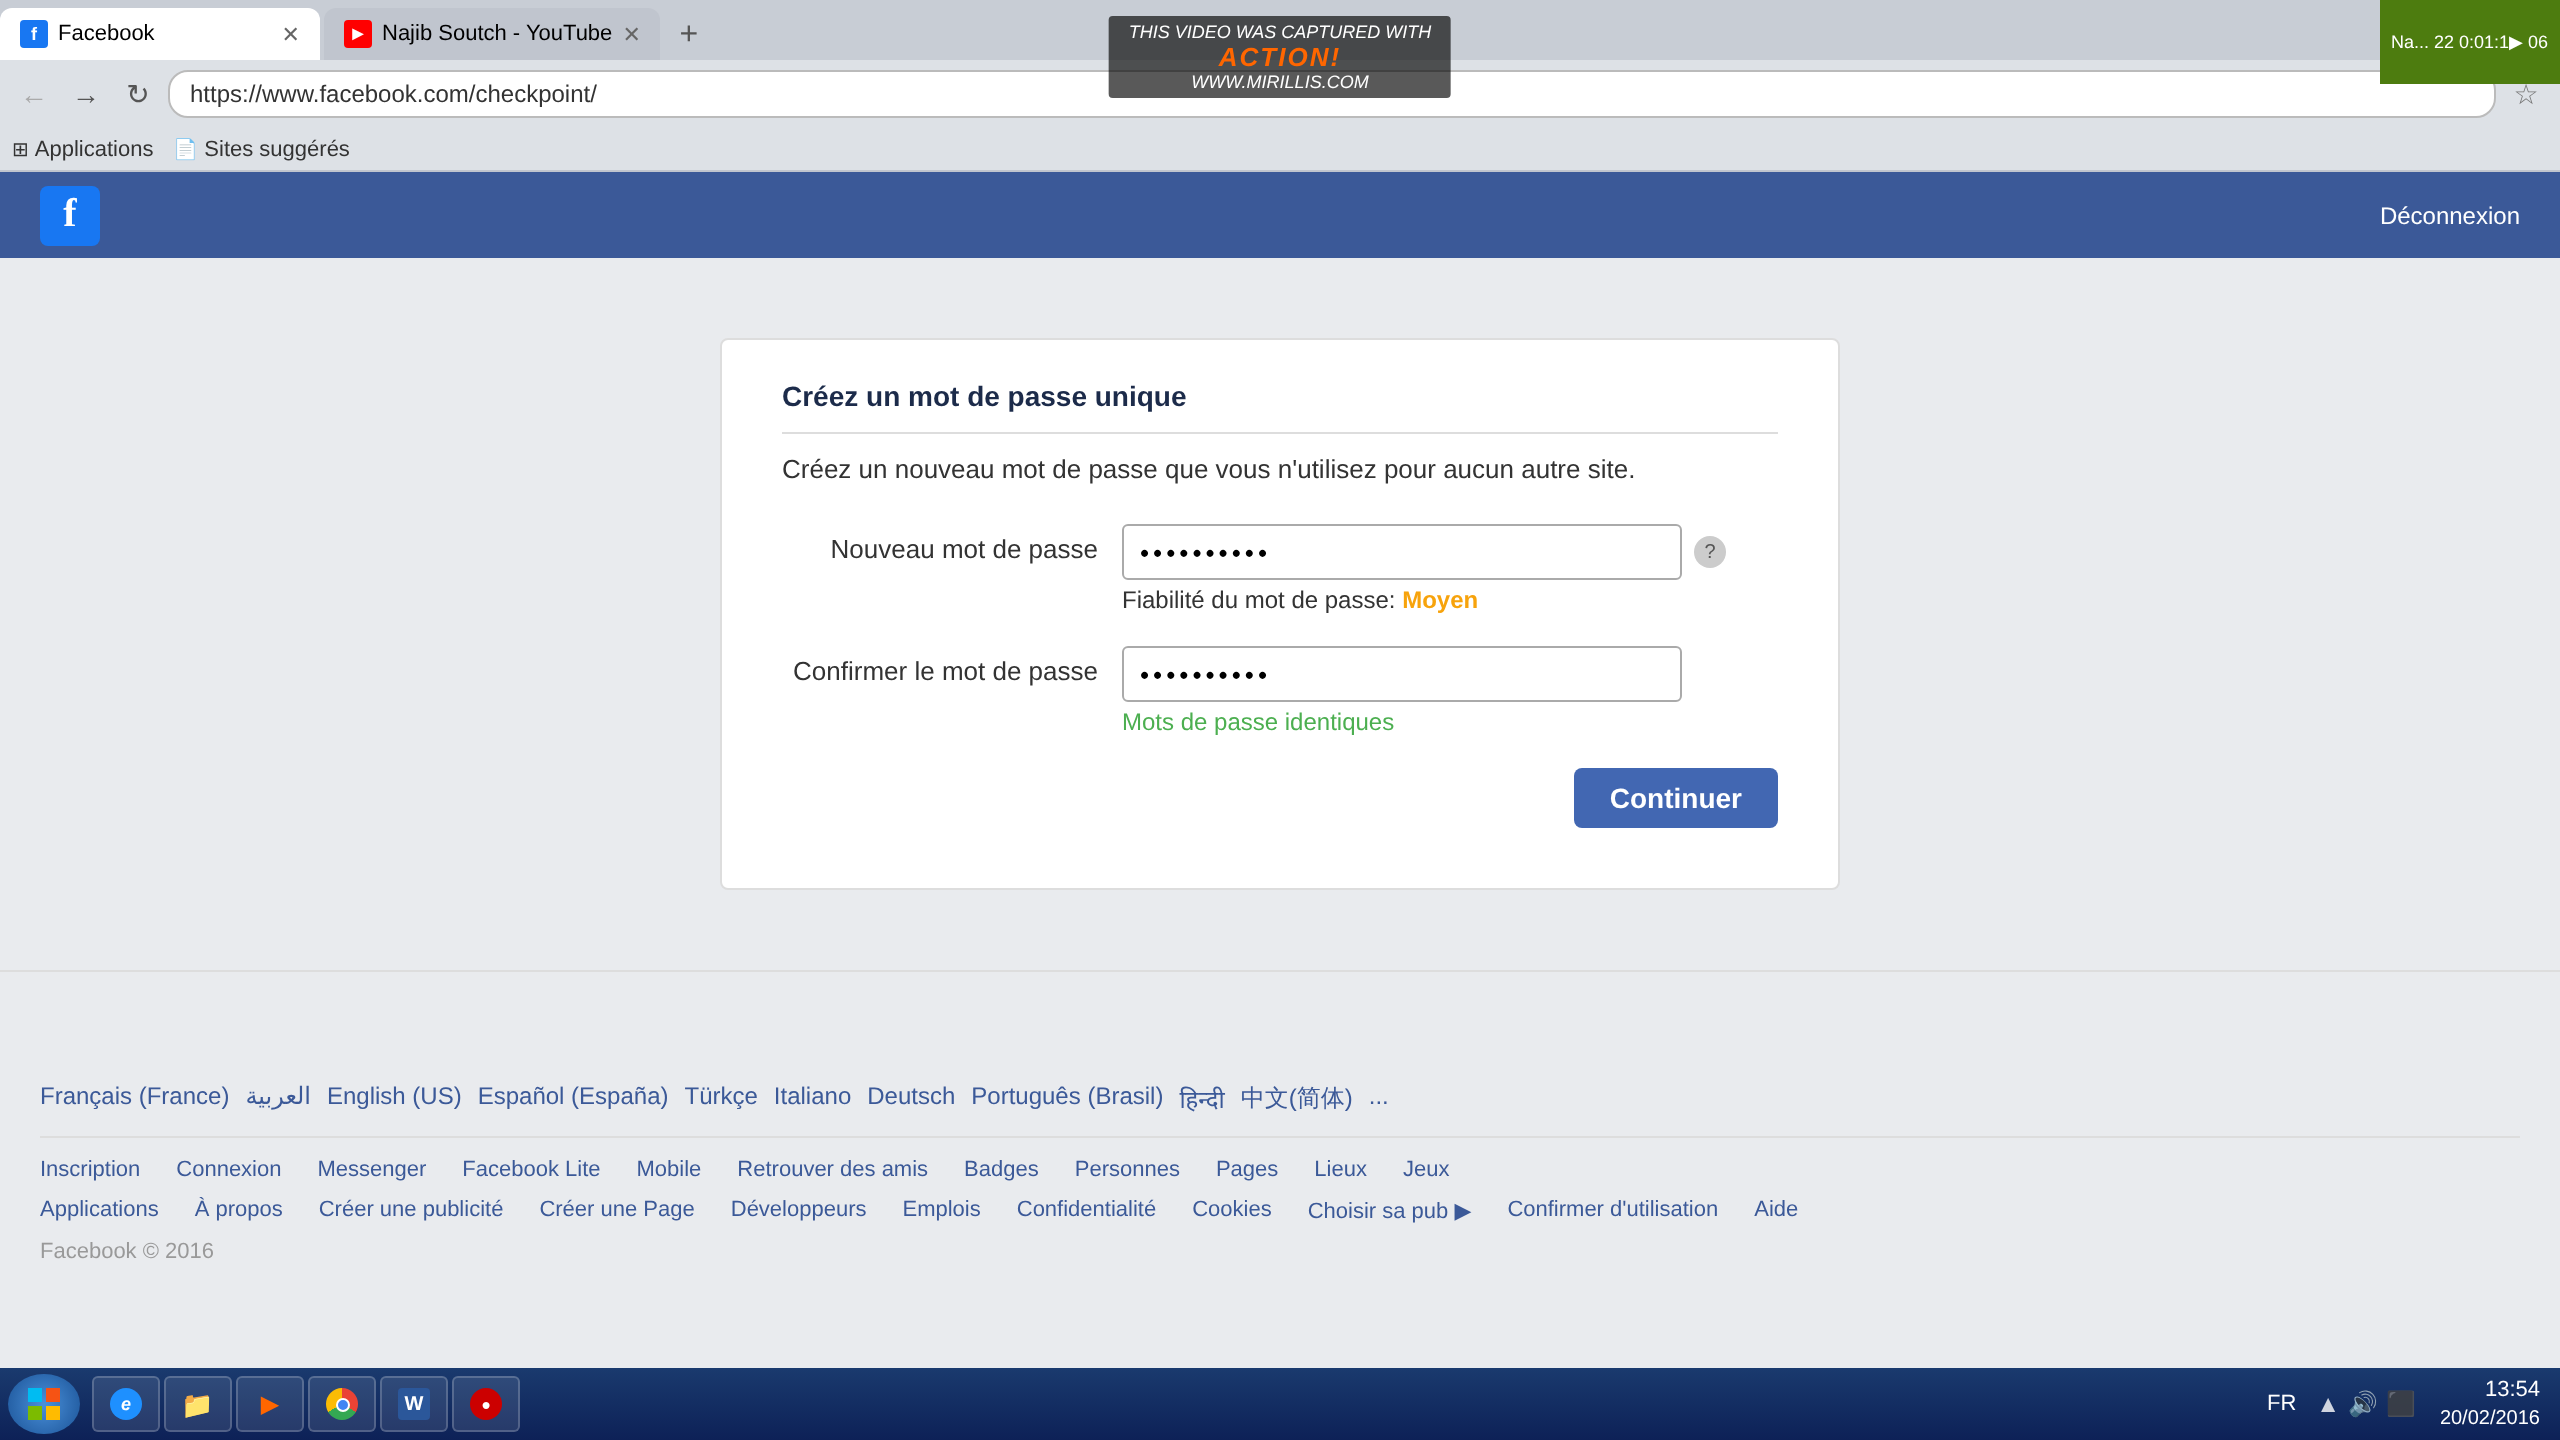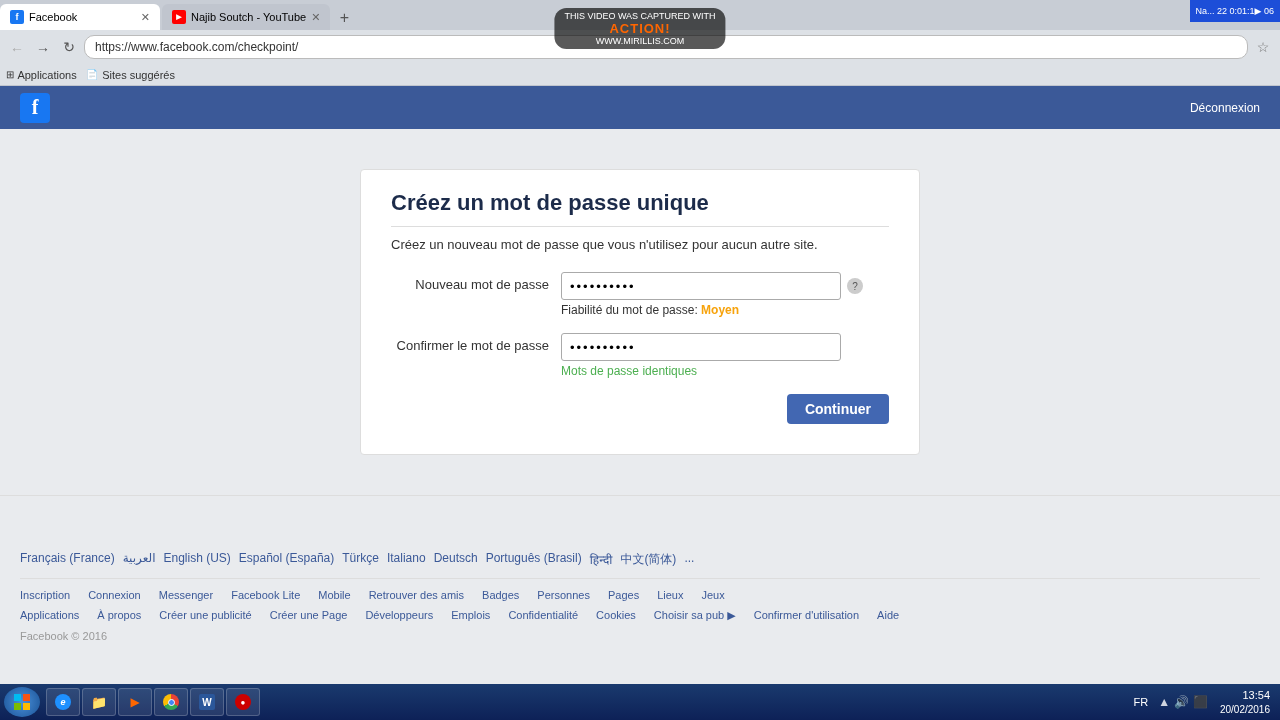--- a/index.html
+++ b/index.html
@@ -30,21 +30,21 @@
     .clock-area { position: absolute; top: 0; right: 0; background: #2c3e50; color: white; font-size: 10px; padding: 2px 6px; display: flex; gap: 6px; }
 
     
     .fb-page { background: #e9ebee; min-height: 560px; }
     .fb-header { background: #3b5998; height: 43px; display: flex; align-items: center; justify-content: space-between; padding: 0 20px; }
     .fb-logo { color: white; font-size: 28px; font-weight: bold; font-family: Georgia, serif; }
     .fb-deconnexion { color: white; font-size: 12px; cursor: pointer; }
 
     .fb-content { display: flex; justify-content: center; padding: 40px 20px; }
     .fb-card { background: white; border: 1px solid #ddd; border-radius: 4px; width: 560px; padding: 20px 30px 30px 30px; }
-    .fb-card-title { font-size: 22px; font-weight: bold; color: #1c2b4a; margin-bottom: 2px; padding-bottom: 10px; border-bottom: 1px solid #ddd; }
+    .fb-card-title { font-size: 14px; font-weight: bold; color: #1c2b4a; margin-bottom: 2px; padding-bottom: 10px; border-bottom: 1px solid #ddd; }
     .fb-card-desc { font-size: 13px; color: #333; margin-bottom: 20px; margin-top: 10px; }
 
     .form-row { display: flex; align-items: flex-start; margin-bottom: 16px; }
     .form-label { width: 170px; text-align: right; padding-right: 12px; padding-top: 5px; font-size: 13px; color: #333; flex-shrink: 0; }
     .form-field-area { flex: 1; }
     .form-input { width: 100%; height: 28px; border: 1px solid #aaa; border-radius: 3px; padding: 0 8px; font-size: 13px; outline: none; }
     .input-wrapper { display: flex; align-items: center; gap: 6px; }
     .help-icon { width: 16px; height: 16px; border-radius: 50%; background: #ccc; color: #555; font-size: 10px; display: flex; align-items: center; justify-content: center; cursor: pointer; flex-shrink: 0; }
     .strength-text { font-size: 12px; color: #333; margin-top: 3px; }
     .strength-value { color: #f7a30c; font-weight: bold; }
@@ -85,21 +85,21 @@
         <span class="tab-title">Facebook</span>
         <span class="tab-close">✕</span>
       </div>
       <div class="tab inactive" style="margin-left:2px;">
         <div class="tab-favicon" style="background:#ff0000; font-size:7px;">▶</div>
         <span class="tab-title">Najib Soutch - YouTube</span>
         <span class="tab-close">✕</span>
       </div>
       <div style="width:24px; height:24px; margin-left:2px; display:flex; align-items:center; justify-content:center; color:#555; font-size:16px; cursor:pointer;">+</div>
 
-      <div class="clock-area" style="position:absolute; top:0; right:0; font-size:9px; background:#1d4ed8; color:white; padding:6px 6px; display:flex; gap:8px; align-items:center;">
+      <div class="clock-area" style="position:absolute; top:0; right:0; font-size:9px; background:#4d7c0f; color:white; padding:16px 6px; display:flex; gap:8px; align-items:center;">
         <span>Na... 22 0:01:1▶ 06</span>
       </div>
     </div>
 
     <div class="address-bar-row">
       <button class="nav-btn disabled">←</button>
       <button class="nav-btn">→</button>
       <button class="nav-btn">↻</button>
       <input class="address-input" type="text" value="https://www.facebook.com/checkpoint/" style="">
       <div class="star-btn">☆</div>
@@ -110,21 +110,21 @@
         <span class="bm-icon">⊞</span>
         <span>Applications</span>
       </div>
       <div class="bookmark-item">
         <span class="bm-icon">📄</span>
         <span>Sites suggérés</span>
       </div>
     </div>
   </div>
 
-  <div style="position:absolute; top:8px; left:50%; transform:translateX(-50%); background:rgba(0,0,0,0.65); color:white; padding:3px 10px; border-radius:12px; text-align:center; z-index:50; font-size:9px;">
+  <div style="position:absolute; top:8px; left:50%; transform:translateX(-50%); background:rgba(0,0,0,0.65); color:white; padding:3px 10px; border-radius:2px; text-align:center; z-index:50; font-size:9px;font-style:italic;">
     <div>THIS VIDEO WAS CAPTURED WITH</div>
     <div style="color:#ff6600; font-size:13px; font-weight:bold; letter-spacing:1px;">ACTION!</div>
     <div>WWW.MIRILLIS.COM</div>
   </div>
 
   <div class="fb-page">
 
     <div class="fb-header">
       <div class="fb-logo">
         <span style="background:#1877f2; color:white; width:30px; height:30px; display:flex; align-items:center; justify-content:center; font-size:20px; font-family:Georgia,serif; border-radius:4px;">f</span>

